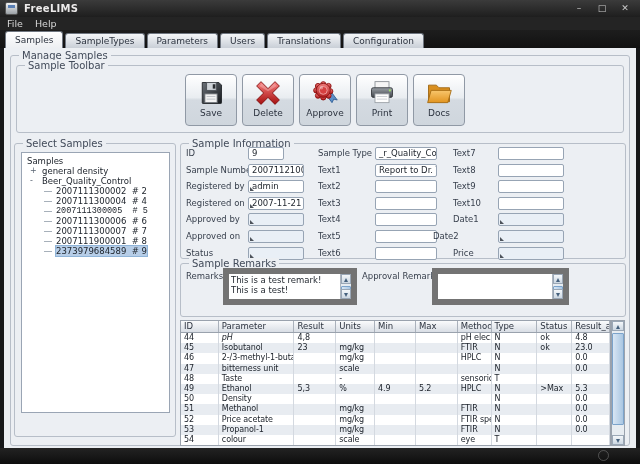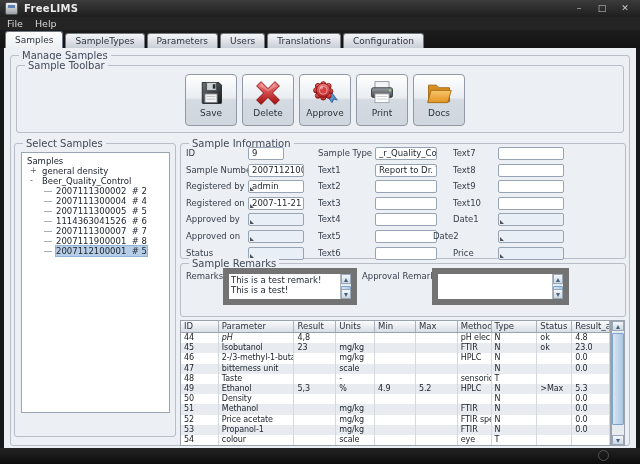--- a/index.html
+++ b/index.html
@@ -188,25 +188,25 @@
 
   <div class="abs group" style="left:10px;top:95px;width:162px;height:294px;">
     <span class="gtitle">Select Samples</span>
   </div>
   <div class="abs treebox" id="treebox" style="left:17px;top:104px;width:149px;height:261px;">
       <div class="trow" style="top: 3px; left: 0px; right: 0px;"><span class="txt" style="left:5px;">Samples</span></div>
       <div class="trow" style="top: 13px; left: 0px; right: 0px;"><span class="tg" style="left:8px;">+</span><span class="txt" style="left:20px;">general density</span></div>
       <div class="trow" style="top: 23px; left: 0px; right: 0px;"><span class="tg" style="left:8px;">-</span><span class="txt" style="left:20px;">Beer_Quality_Control</span></div>
       <div class="trow" style="top: 33px; left: 0px; right: 0px;"><span class="dash" style="left:22px;"></span><span class="txt" style="left:34px;">2007111300002  # 2</span></div>
       <div class="trow" style="top: 43px; left: 0px; right: 0px;"><span class="dash" style="left:22px;"></span><span class="txt" style="left:34px;">2007111300004  # 4</span></div>
-      <div class="trow" style="top: 53px; left: 0px; right: 0px;"><span class="dash" style="left:22px;"></span><span class="txt" style="left:34px;">2007111300005  # 5</span></div>
-      <div class="trow" style="top: 63px; left: 0px; right: 0px;"><span class="dash" style="left:22px;"></span><span class="txt" style="left:34px;">1114363041526  # 6</span></div>
+      <div class="trow" style="top: 53px; left: 0px; right: 0px; font-family: Liberation Mono, monospace;"><span class="dash" style="left:22px;"></span><span class="txt" style="left:34px;">2007111300005  # 5</span></div>
+      <div class="trow" style="top: 63px; left: 0px; right: 0px;"><span class="dash" style="left:22px;"></span><span class="txt" style="left:34px;">2007111300006  # 6</span></div>
       <div class="trow" style="top: 73px; left: 0px; right: 0px;"><span class="dash" style="left:22px;"></span><span class="txt" style="left:34px;">2007111300007  # 7</span></div>
       <div class="trow" style="top: 83px; left: 0px; right: 0px;"><span class="dash" style="left:22px;"></span><span class="txt" style="left:34px;">2007111900001  # 8</span></div>
-      <div class="trow sel" style="top: 93px; left: 0px; right: 0px;"><span class="dash" style="left:22px;"></span><span class="txt" style="left:34px;">2007112100001  # 5</span></div>
+      <div class="trow sel" style="top: 93px; left: 0px; right: 0px;"><span class="dash" style="left:22px;"></span><span class="txt" style="left:34px;">2373979684589  # 9</span></div>
     </div>
 
   <div class="abs group" style="left:176px;top:95px;width:446px;height:116px;">
     <span class="gtitle">Sample Information</span>
   </div>
   <div id="infofields">
       <div class="abs flabel" style="left: 182px; top: 99px;">ID</div>
       <div class="abs field" style="left: 244px; top: 99px; width: 36px;">
         <span class="v">9</span>
       </div>

